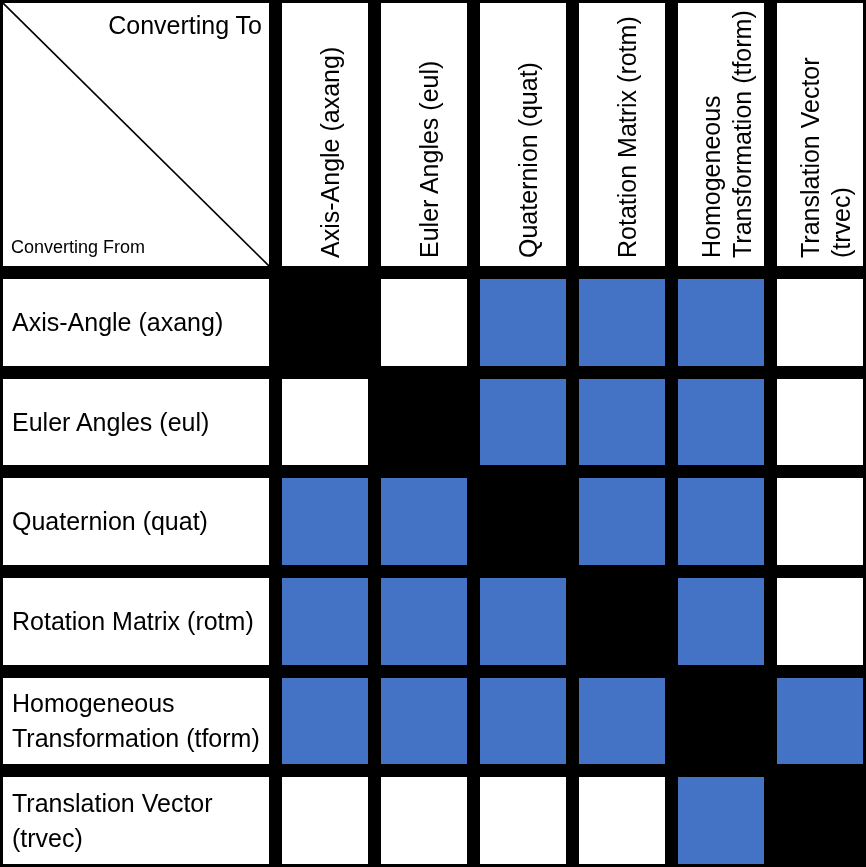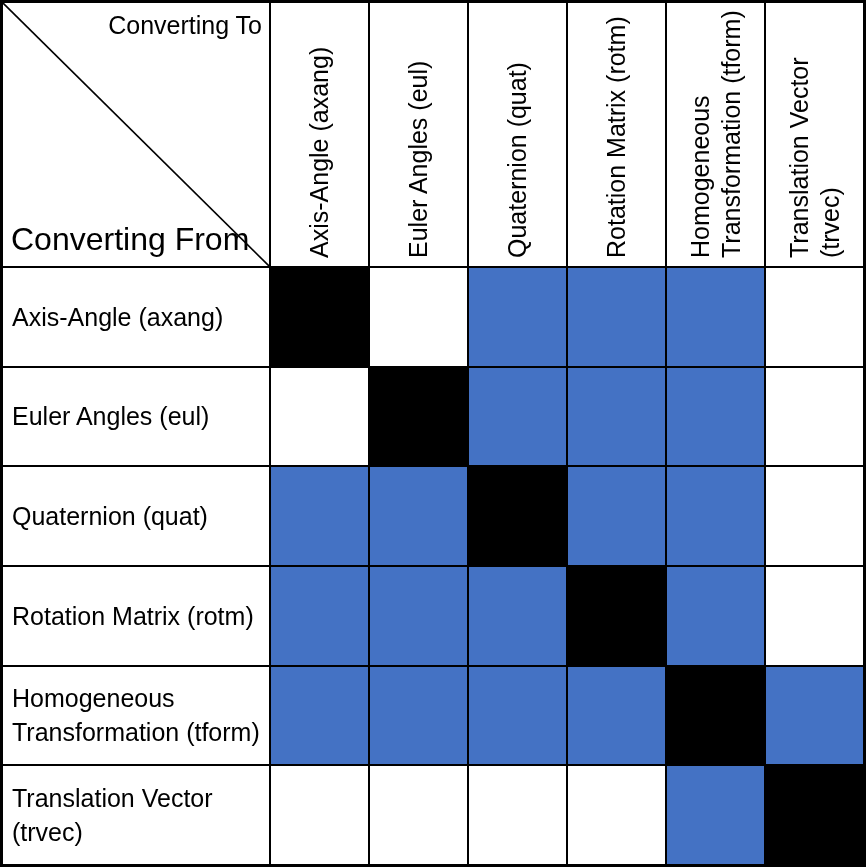--- a/index.html
+++ b/index.html
@@ -6,36 +6,36 @@
   * { box-sizing: border-box; }
 
   .table {
     width: 866px;
     height: 867px;
     background: #000000;
     border: 3px solid #000000;
     display: grid;
     grid-template-columns: 266px repeat(6, 1fr);
     grid-template-rows: 263px repeat(6, 1fr);
-    gap: 2px;
+    gap: 13px;
     font-family: "Liberation Sans", sans-serif;
     color: #000000;
   }
 
   .cell { background: #ffffff; position: relative; overflow: hidden; }
 
   
   .corner svg { position: absolute; left: 0; top: 0; width: 100%; height: 100%; }
   .c-top {
     position: absolute; top: 8px; right: 7px;
     font-size: 25px; white-space: nowrap;
   }
   .c-bottom {
     position: absolute; bottom: 8px; left: 8px;
-    font-size: 32px; white-space: nowrap;
+    font-size: 18px; white-space: nowrap;
   }
 
   
   .colhead { position: relative; }
   .vwrap {
     position: absolute; left: 0; top: 0;
     width: 263px;   
     height: 97px;   
     transform-origin: 0 0;
     transform: rotate(-90deg) translateX(-263px);

